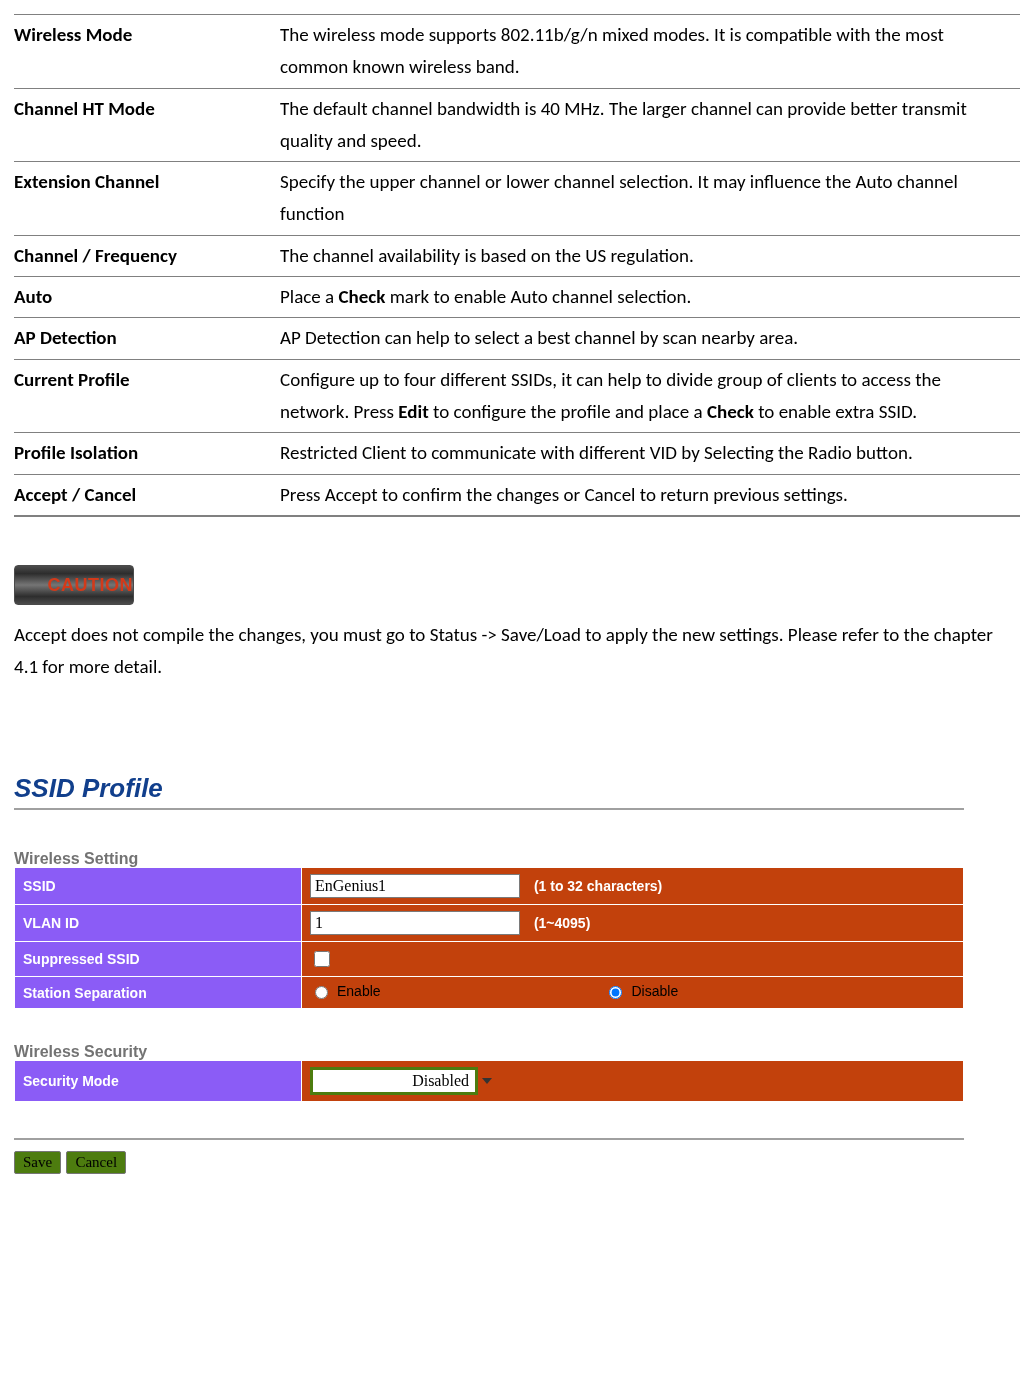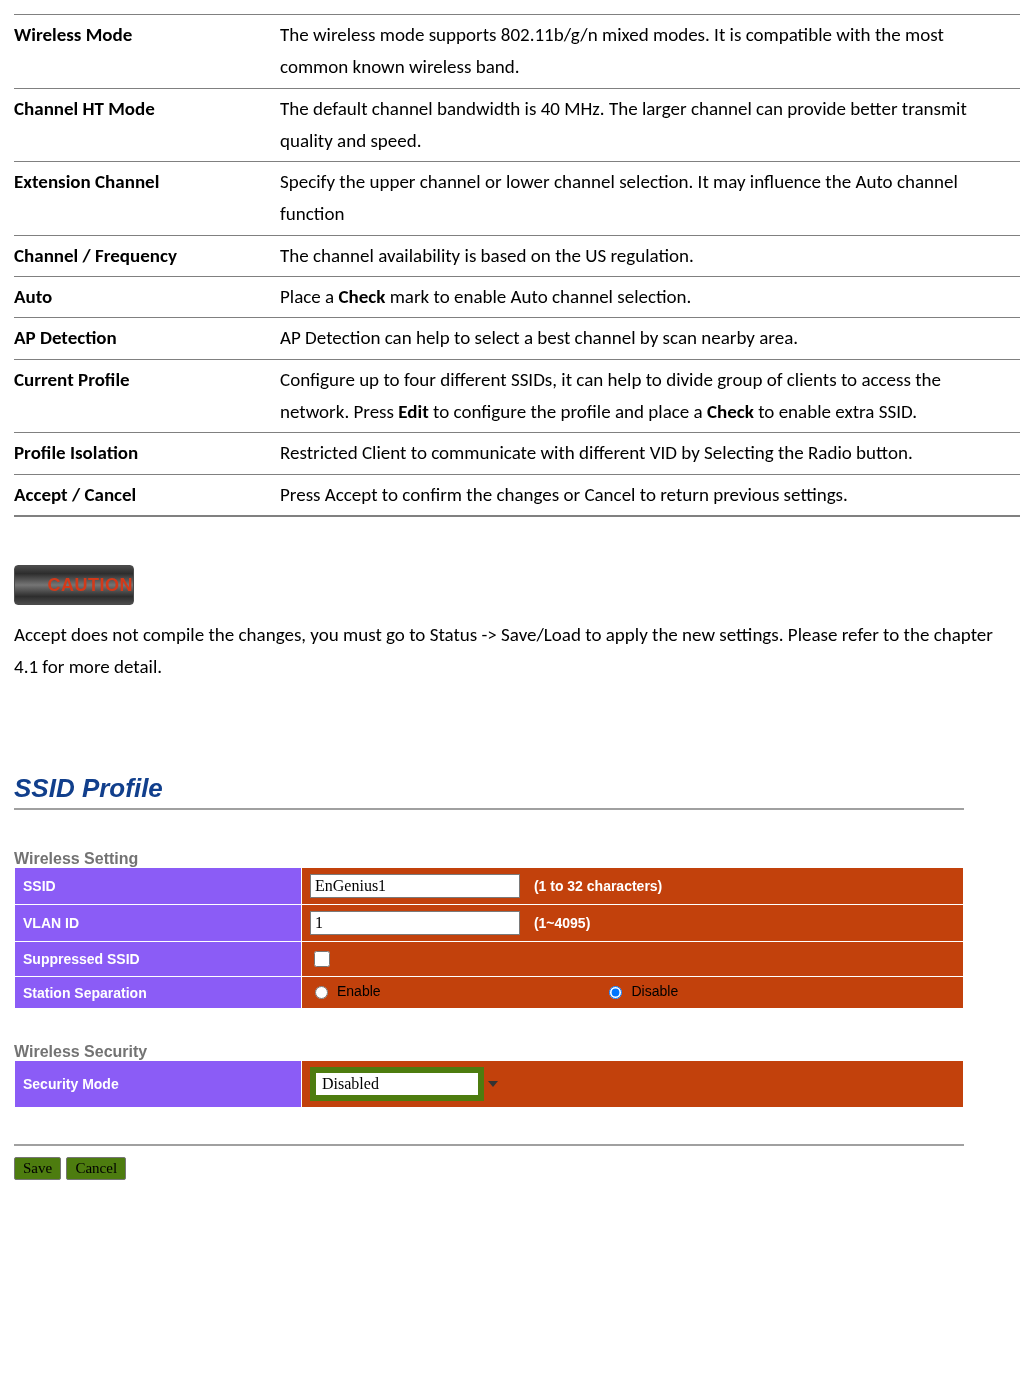--- a/index.html
+++ b/index.html
@@ -119,22 +119,23 @@
   .select-wrap {
     display:inline-flex;
     align-items:center;
   }
   .ui-select-display {
     width: 150px;
     font-family: "Times New Roman", serif;
     font-size: 16px;
     padding: 2px 6px;
     background:#fff;
-    border:6px solid #4d7c0f;
+    border:3px solid #4d7c0f;
     display:inline-block;
+    text-align:right;
   }
   .dropdown-arrow {
     width: 18px;
     height: 22px;
     display:inline-flex;
     align-items:center;
     justify-content:center;
   }
   .dropdown-arrow svg { display:block; }
   .bottom-hr {

